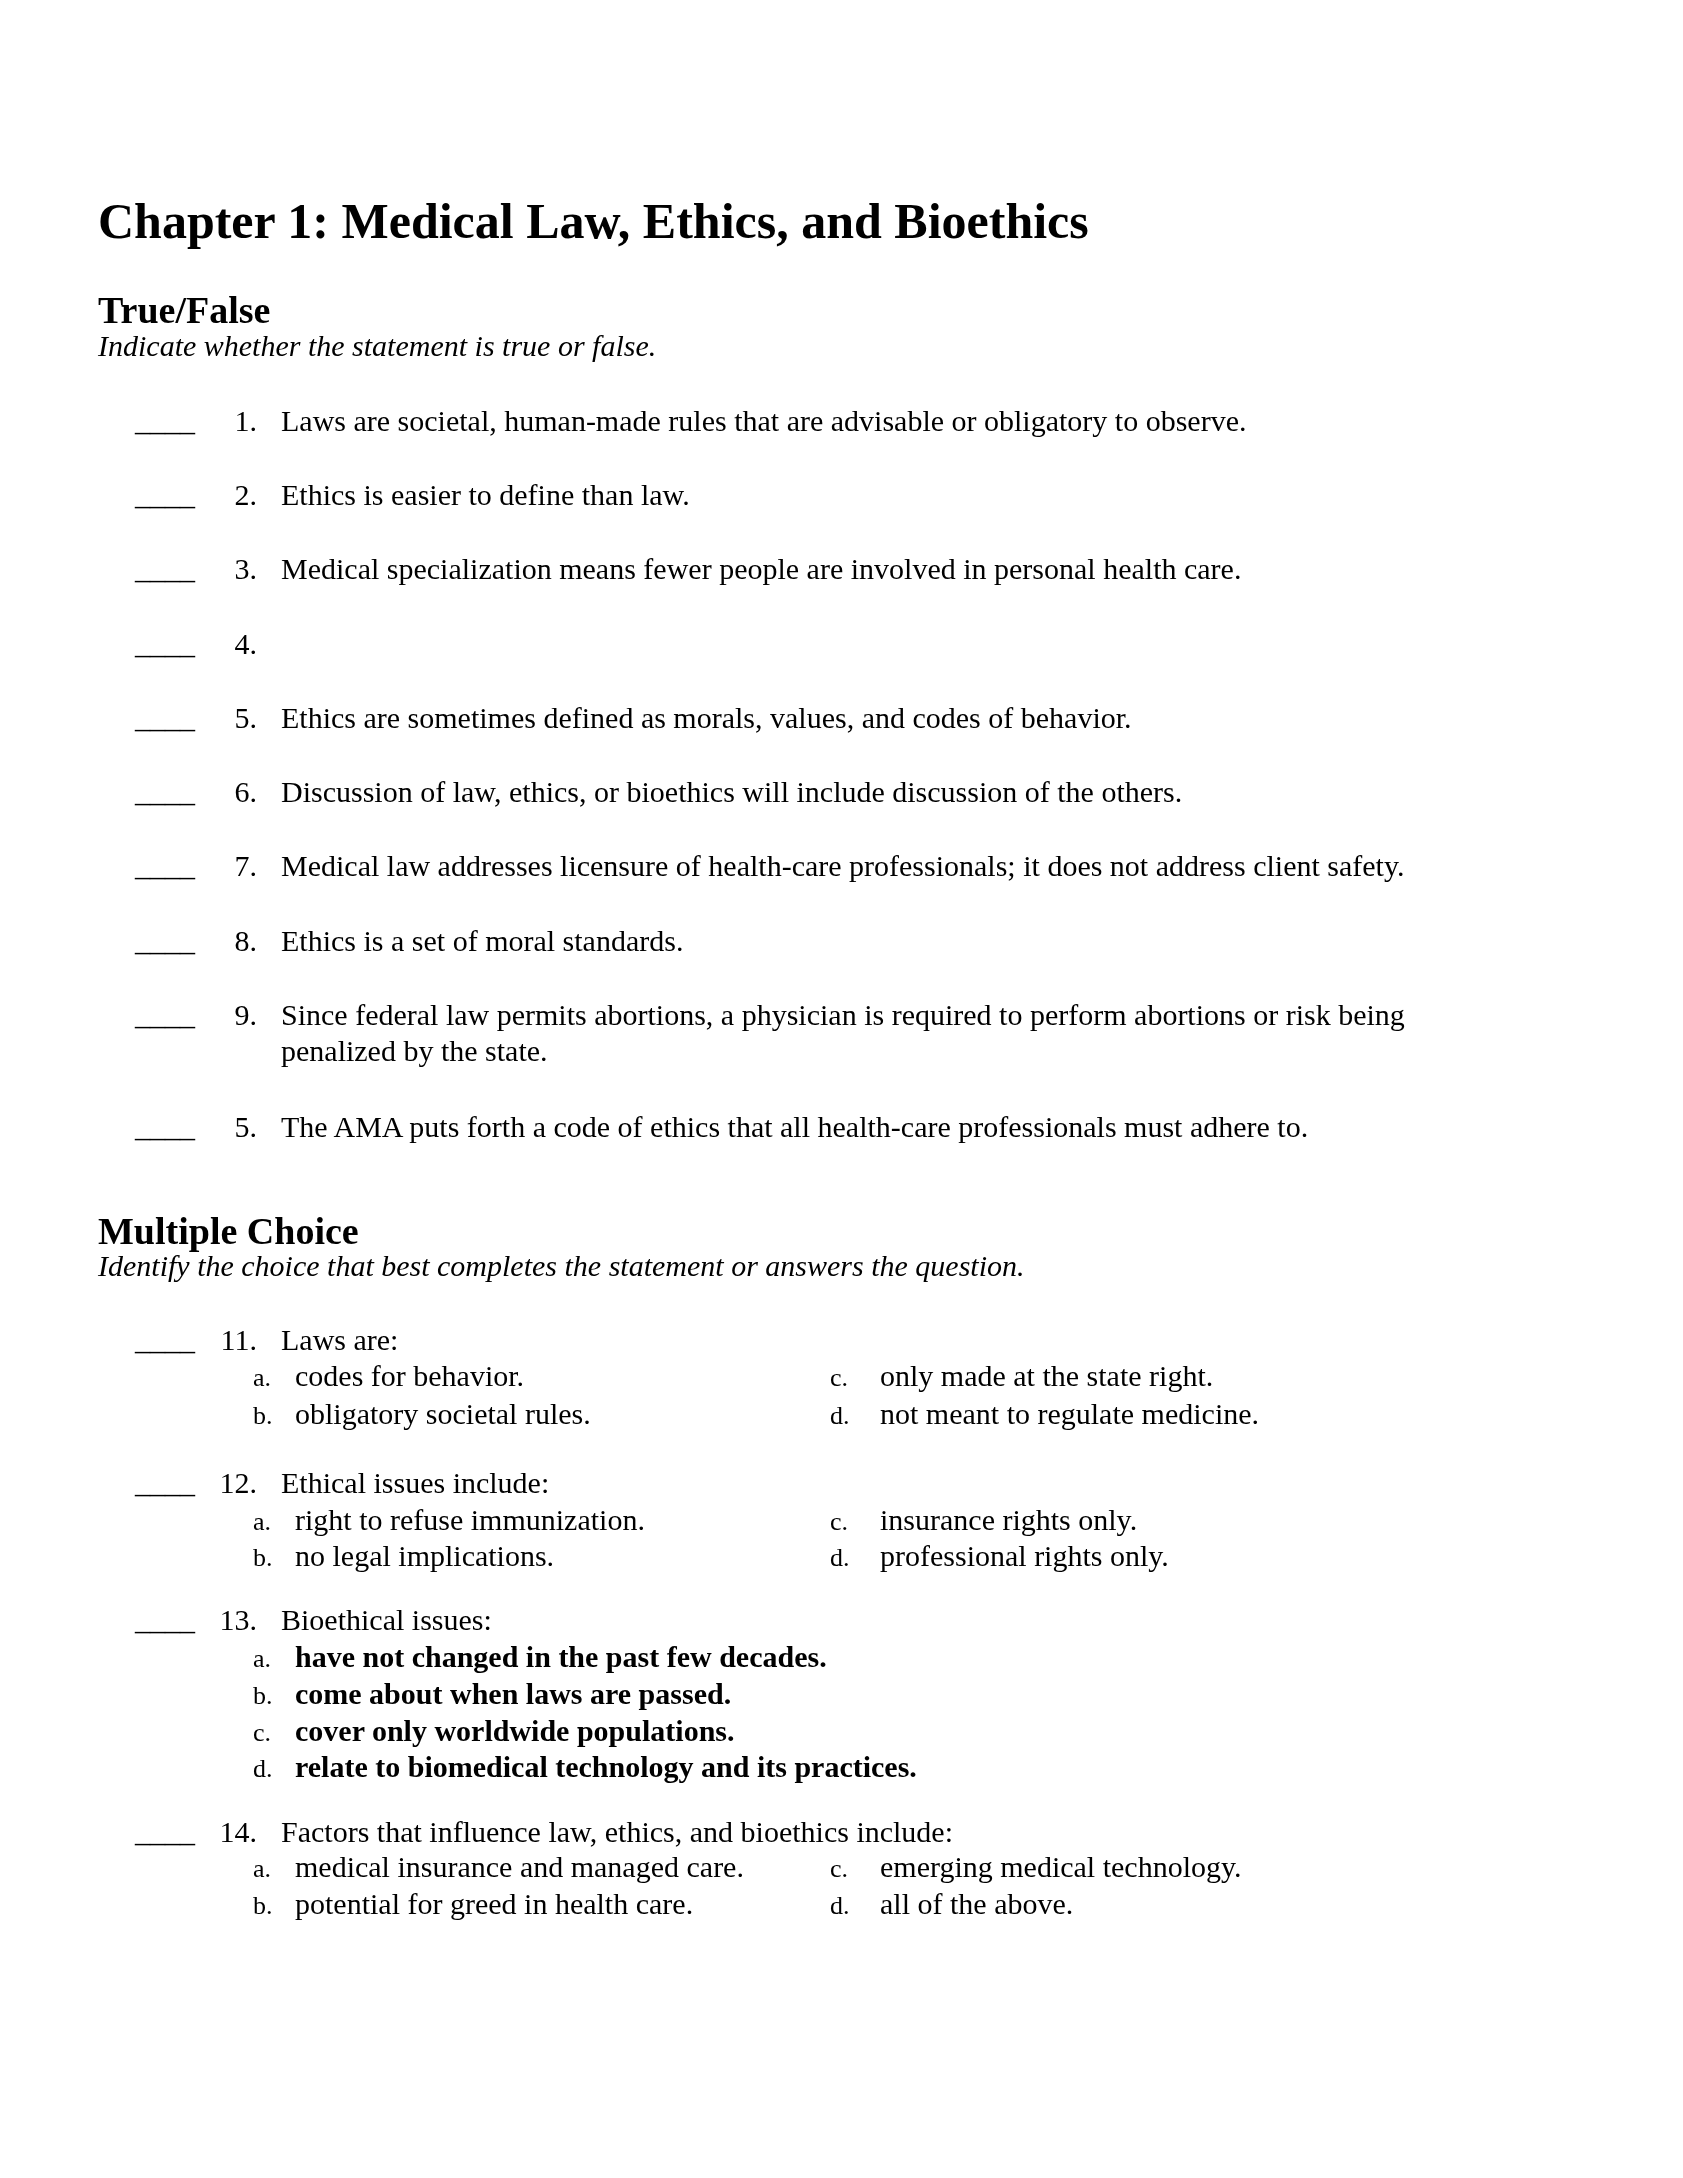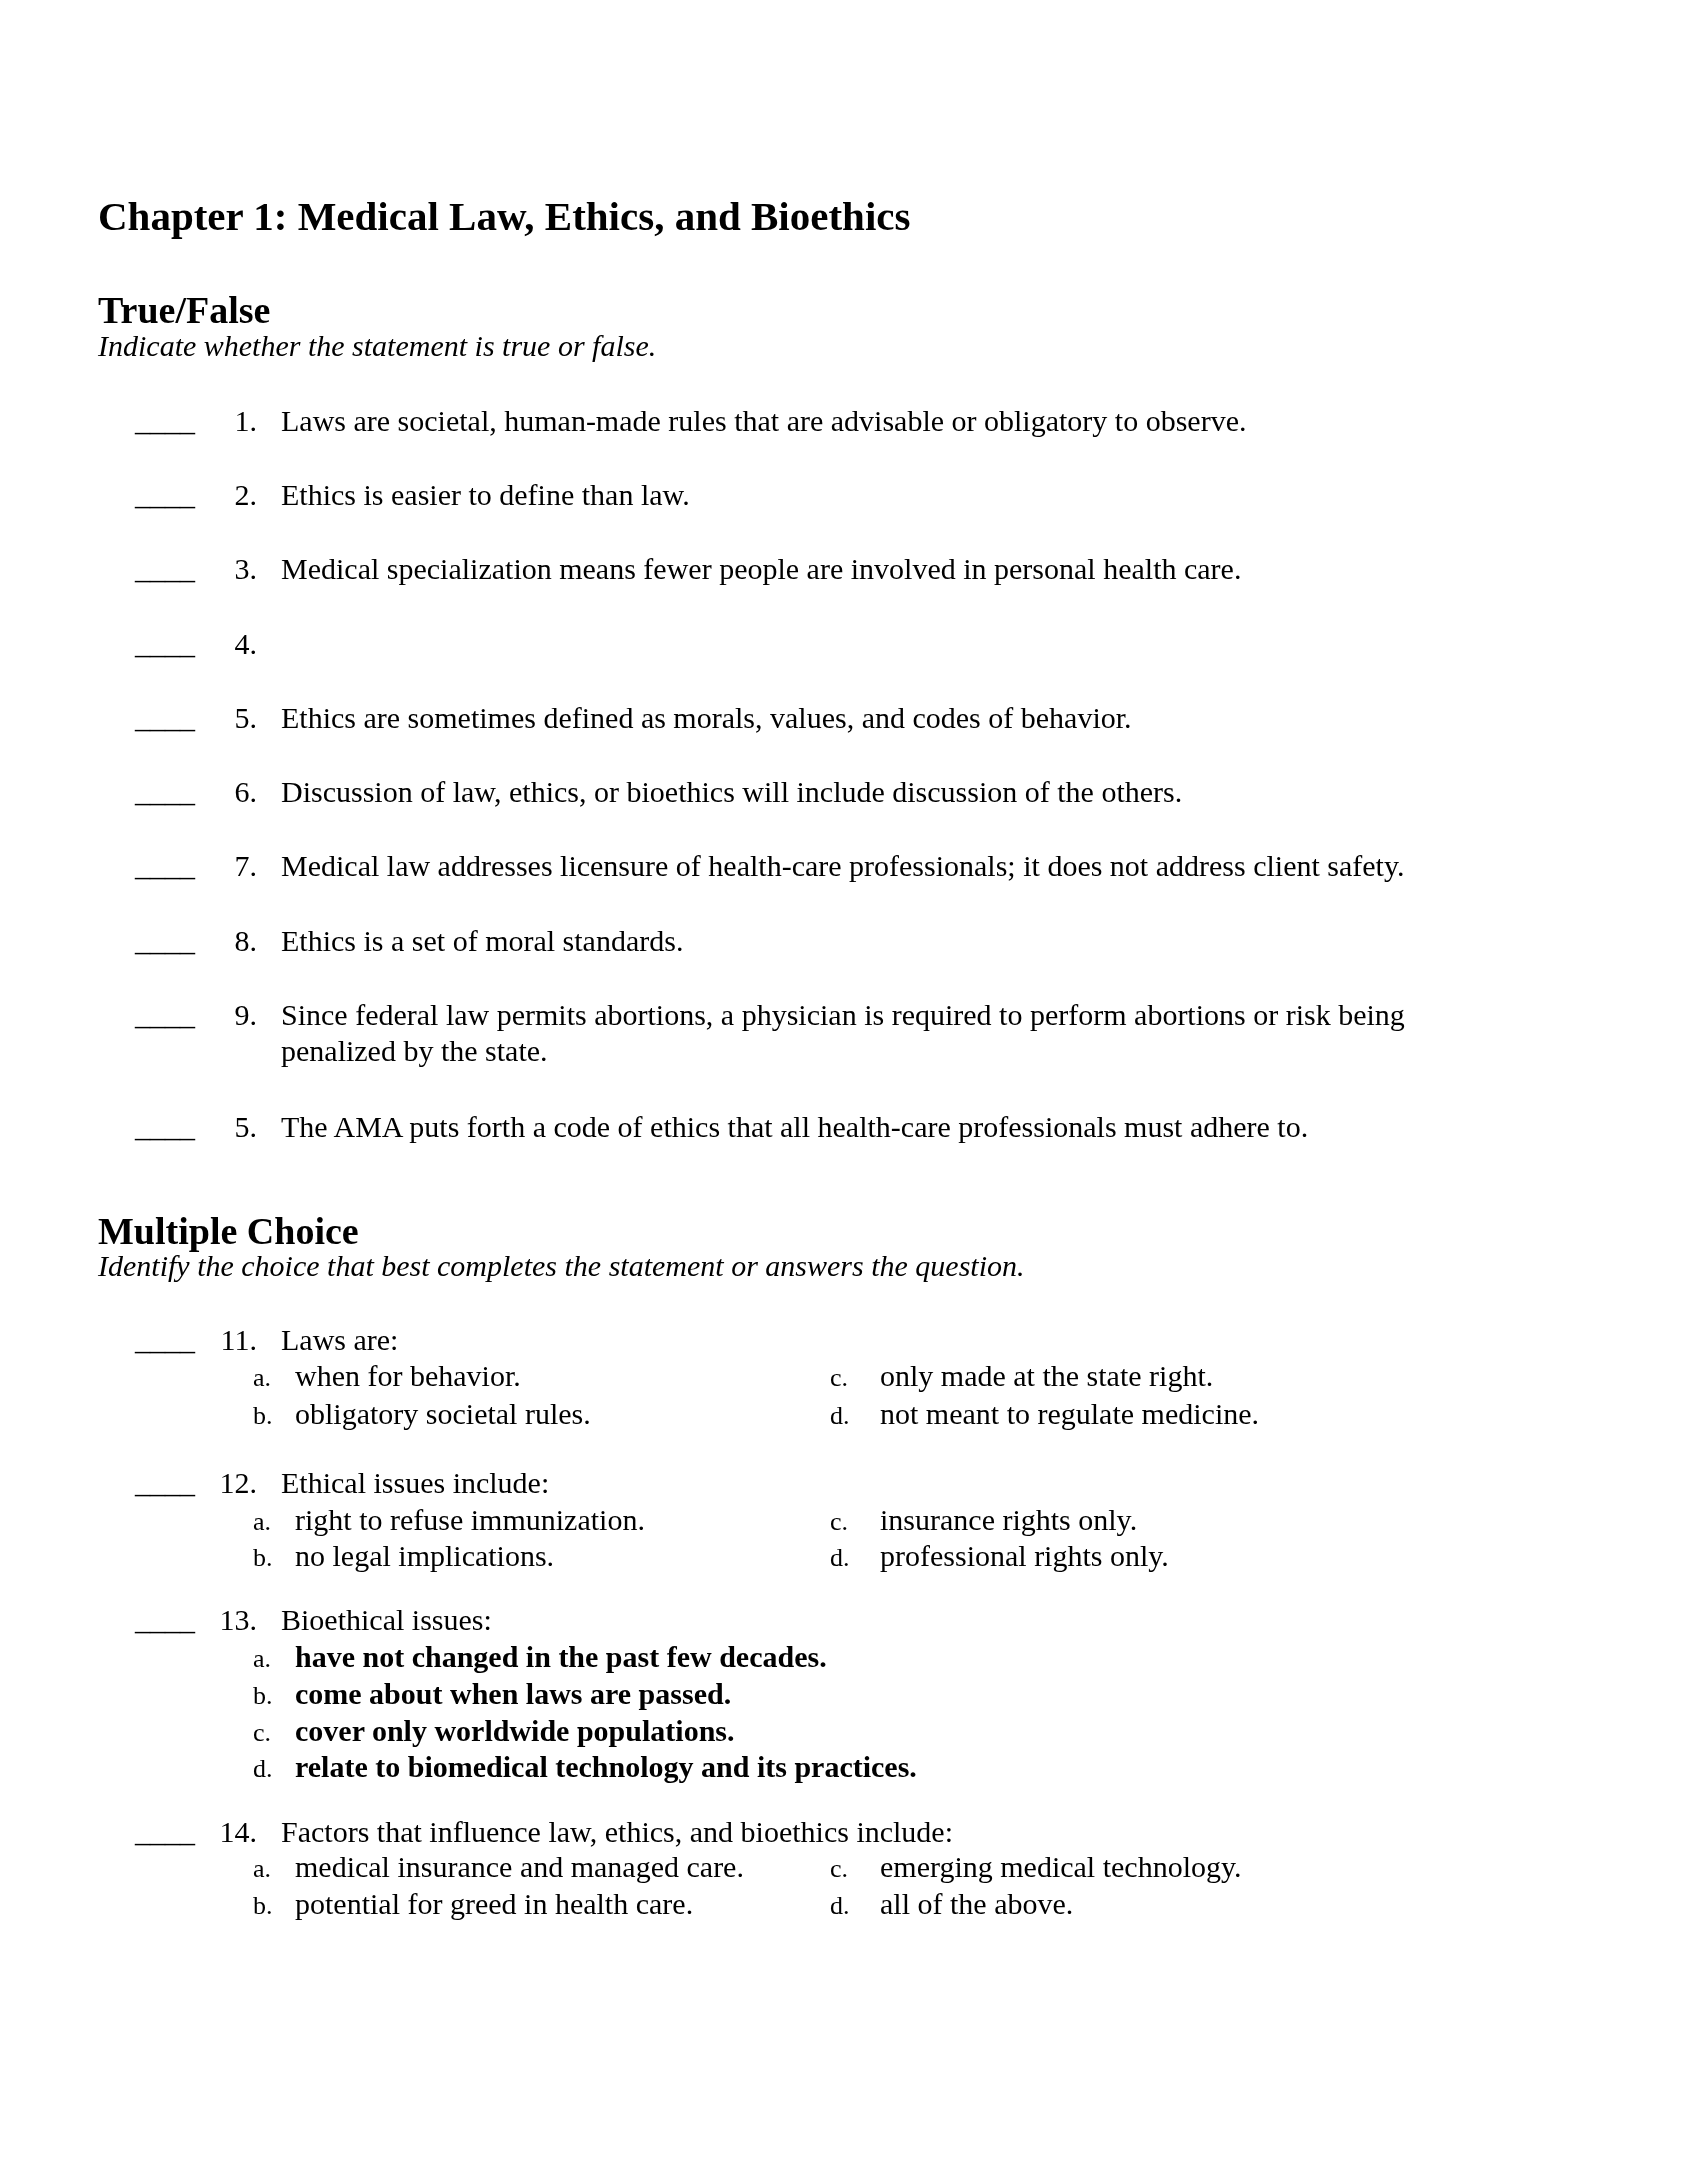--- a/index.html
+++ b/index.html
@@ -4,21 +4,21 @@
 <style>
   html,body { margin:0; padding:0; }
   body {
     width:1683px; height:2178px;
     background:#ffffff; color:#000000;
     font-family:"Liberation Serif","DejaVu Serif",serif;
     position:relative; overflow:hidden;
   }
   .title {
     position:absolute; left:98px; top:196px;
-    font-size:41px; font-weight:bold; line-height:1; white-space:nowrap;
+    font-size:50px; font-weight:bold; line-height:1; white-space:nowrap;
   }
   .heading {
     position:absolute; left:98px;
     font-size:38px; font-weight:bold; line-height:36px; white-space:nowrap;
   }
   .instruction {
     position:absolute; left:98px;
     font-size:30px; font-style:italic; line-height:36px; white-space:nowrap;
   }
   .row {
@@ -97,21 +97,21 @@
 <div class="heading" style="top:1213px">Multiple Choice</div>
 <div class="instruction" style="top:1248px">Identify the choice that best completes the statement or answers the question.</div>
 
 <div class="row q-row" style="top:1322px">
   <span class="blank">____</span>
   <span class="qnum">11.</span>
   <span class="qtext">Laws are:</span>
 </div>
 <div class="row opt-row" style="top:1358px">
   <span class="opt-letter">a.</span>
-  <span class="opt-text">when for behavior.</span>
+  <span class="opt-text">codes for behavior.</span>
   <span class="opt-letter-r">c.</span>
   <span class="opt-text-r">only made at the state right.</span>
 </div>
 <div class="row opt-row" style="top:1396px">
   <span class="opt-letter">b.</span>
   <span class="opt-text">obligatory societal rules.</span>
   <span class="opt-letter-r">d.</span>
   <span class="opt-text-r">not meant to regulate medicine.</span>
 </div>
 

